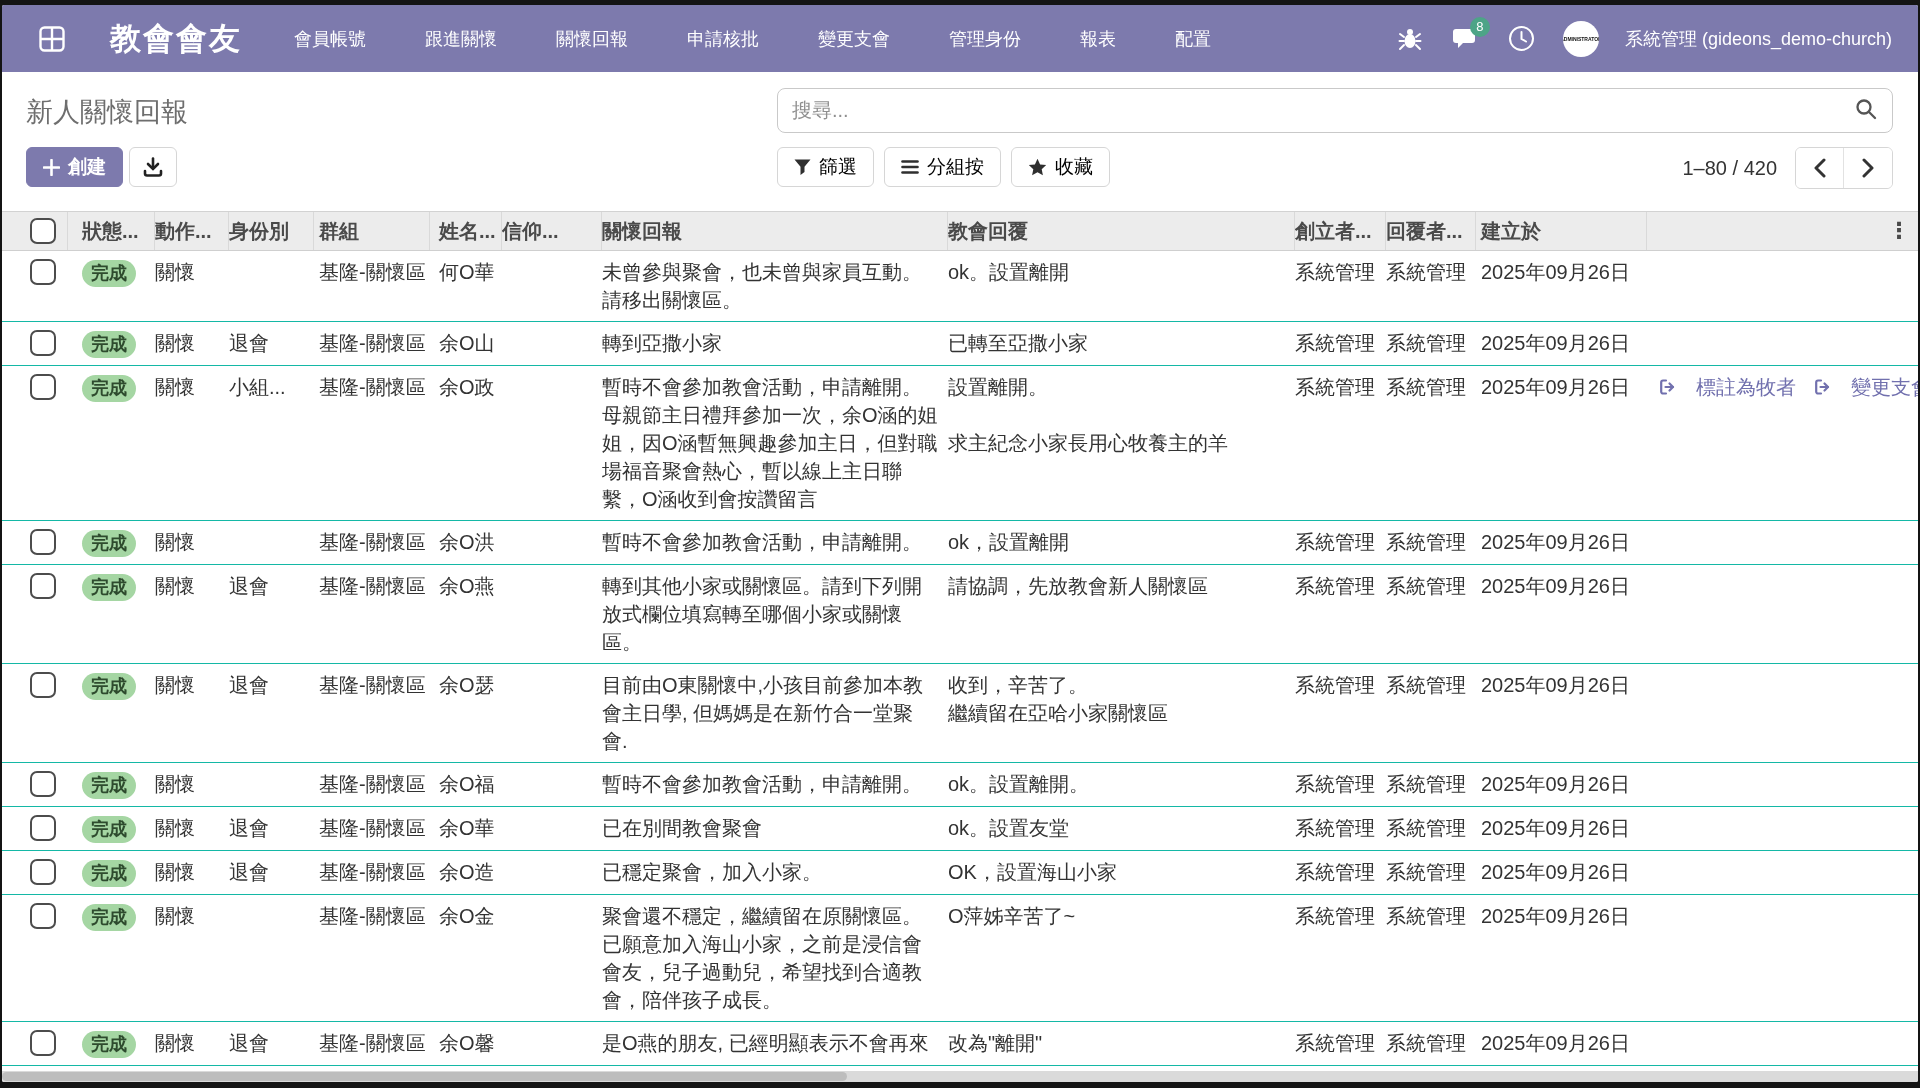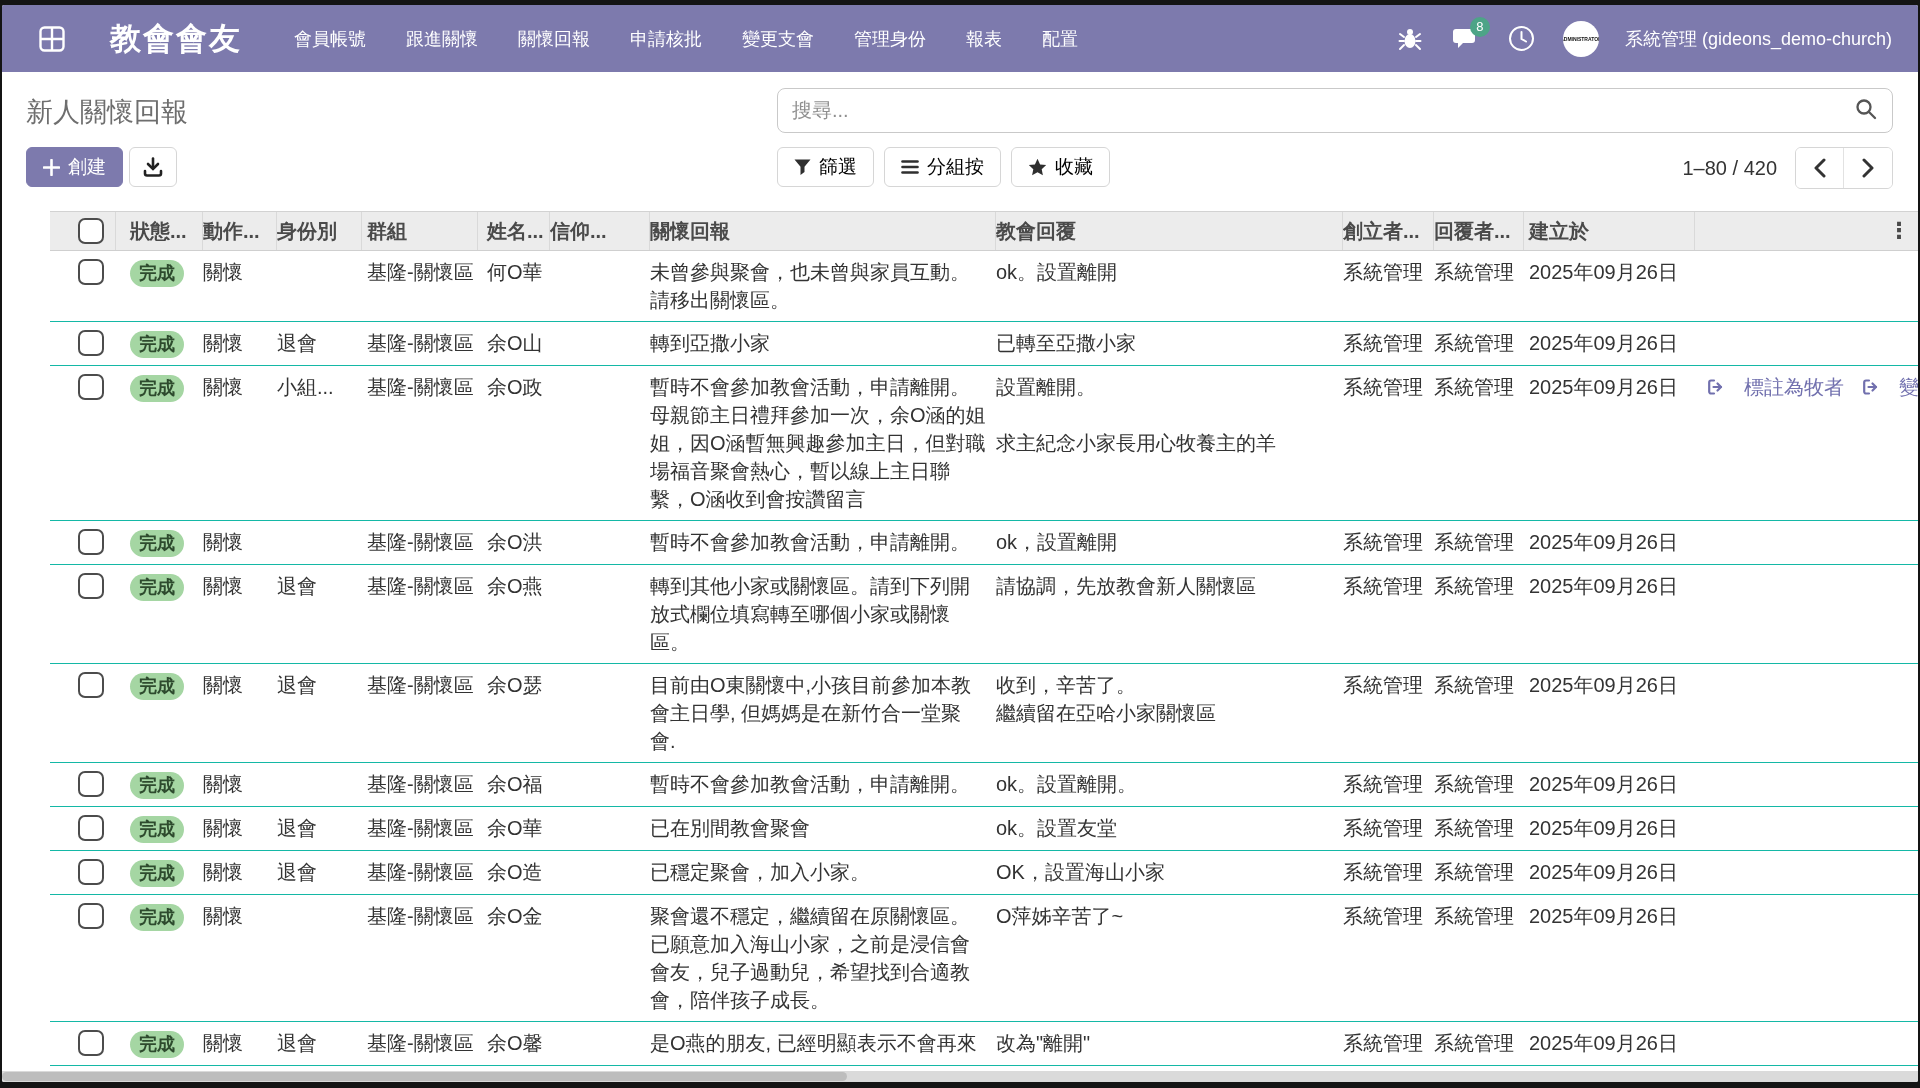--- a/index.html
+++ b/index.html
@@ -5,21 +5,21 @@
   * { margin:0; padding:0; box-sizing:border-box; }
   html,body { width:1920px; height:1088px; background:#141414; overflow:hidden;
               font-family:"Liberation Sans","DejaVu Sans",sans-serif; }
   .window { position:absolute; left:2px; right:2px; top:5px; bottom:6px;
             background:#fff; border-radius:2px; overflow:hidden; display:flex; flex-direction:column; }
 
   
   .topbar { height:67px; background:#7d7aad; display:flex; align-items:center; color:#fff; flex:none; }
   .appsicon { margin-left:36px; width:28px; height:28px; flex:none; cursor:pointer; }
   .apptitle { font-size:31px; font-weight:700; margin-left:44px; letter-spacing:2px; }
-  .menus { display:flex; margin-left:52px; gap:40px; font-size:18px; }
+  .menus { display:flex; margin-left:52px; gap:59px; font-size:18px; }
   .menus span { cursor:pointer; white-space:nowrap; }
   .topright { margin-left:auto; display:flex; align-items:center; gap:26px; margin-right:26px; }
   .ticon { position:relative; width:30px; height:30px; display:flex; align-items:center; justify-content:center; cursor:pointer; }
   .countbadge { position:absolute; top:-7px; right:-9px; background:#4da487; color:#fff; font-size:13px;
                 min-width:20px; height:20px; border-radius:10px; display:flex; align-items:center; justify-content:center; padding:0 4px; }
   .avatar { width:36px; height:36px; border-radius:50%; background:#fff; color:#111; display:flex;
             align-items:center; justify-content:center; font-size:5px; font-weight:700; overflow:hidden; letter-spacing:0; }
   .username { font-size:18px; white-space:nowrap; }
 
   
@@ -27,31 +27,31 @@
   .pagetitle { position:absolute; left:24px; top:22px; font-size:27px; color:#6e6e6e; }
   .searchbox { position:absolute; left:775px; right:25px; top:16px; height:45px; border:1px solid #c9c9c9;
                border-radius:8px; display:flex; align-items:center; }
   .searchbox input { flex:1; border:none; outline:none; font-size:20px; padding:0 14px; color:#333; background:transparent;
                      font-family:inherit; }
   .searchbox input::placeholder { color:#8f8f8f; }
   .searchbox .mag { margin-right:14px; flex:none; cursor:pointer; }
   .btn { display:inline-flex; align-items:center; justify-content:center; gap:8px; height:40px;
          border:1px solid #d6d6d6; background:#fff; border-radius:6px; font-size:19px; color:#000000;
          padding:0 16px; cursor:pointer; white-space:nowrap; }
-  .btn-create { position:absolute; left:24px; top:75px; background:#7d7aad; border-color:#7d7aad; color:#fff; font-weight:400; }
+  .btn-create { position:absolute; left:24px; top:75px; background:#7d7aad; border-color:#7d7aad; color:#fff; font-weight:700; }
   .btn-dl { position:absolute; left:127px; top:75px; width:48px; padding:0; }
   .filters { position:absolute; left:775px; top:75px; display:flex; gap:10px; }
   .pager { position:absolute; right:25px; top:75px; display:flex; align-items:center; }
   .pagertext { font-size:20px; color:#333; margin-right:18px; }
   .pagerbtns { display:flex; border:1px solid #d6d6d6; border-radius:6px; overflow:hidden; }
   .pagerbtns .pbtn { width:48px; height:40px; display:flex; align-items:center; justify-content:center; background:#fff; cursor:pointer; }
   .pagerbtns .pbtn:first-child { border-right:1px solid #e2e2e2; }
 
   
-  .tablewrap { flex:1; overflow:hidden; display:flex; flex-direction:column;margin-left:48px; }
+  .tablewrap { flex:1; overflow:hidden; display:flex; flex-direction:column; }
   .cols { display:grid; grid-template-columns:66px 87px 74px 85px 116px 72px 100px 346px 347px 91px 90px 171px 1fr; }
   .thead { background:#ececec; border-top:1px solid #d2d2d2; border-bottom:1px solid #cfcfcf; height:40px; flex:none; }
   .th { display:flex; align-items:center; font-size:20px; font-weight:700; color:#4a4a4a;
         border-right:1px solid #d9d9d9; overflow:hidden; white-space:nowrap; cursor:pointer; position:relative; }
   .th:last-child { border-right:none; }
   .tr { border-bottom:1px solid #14b8a6; padding:7px 0; background:#fff; }
   .td { font-size:20px; line-height:28px; color:#333; overflow:hidden; }
   .c-sel { display:flex; justify-content:flex-start; }
   .cb { width:26px; height:26px; border:2.5px solid #4c4c4c; border-radius:7px; background:#fff; margin-left:28px; margin-top:1px; cursor:pointer; flex:none; }
   .thead .cb { margin-top:0; }

